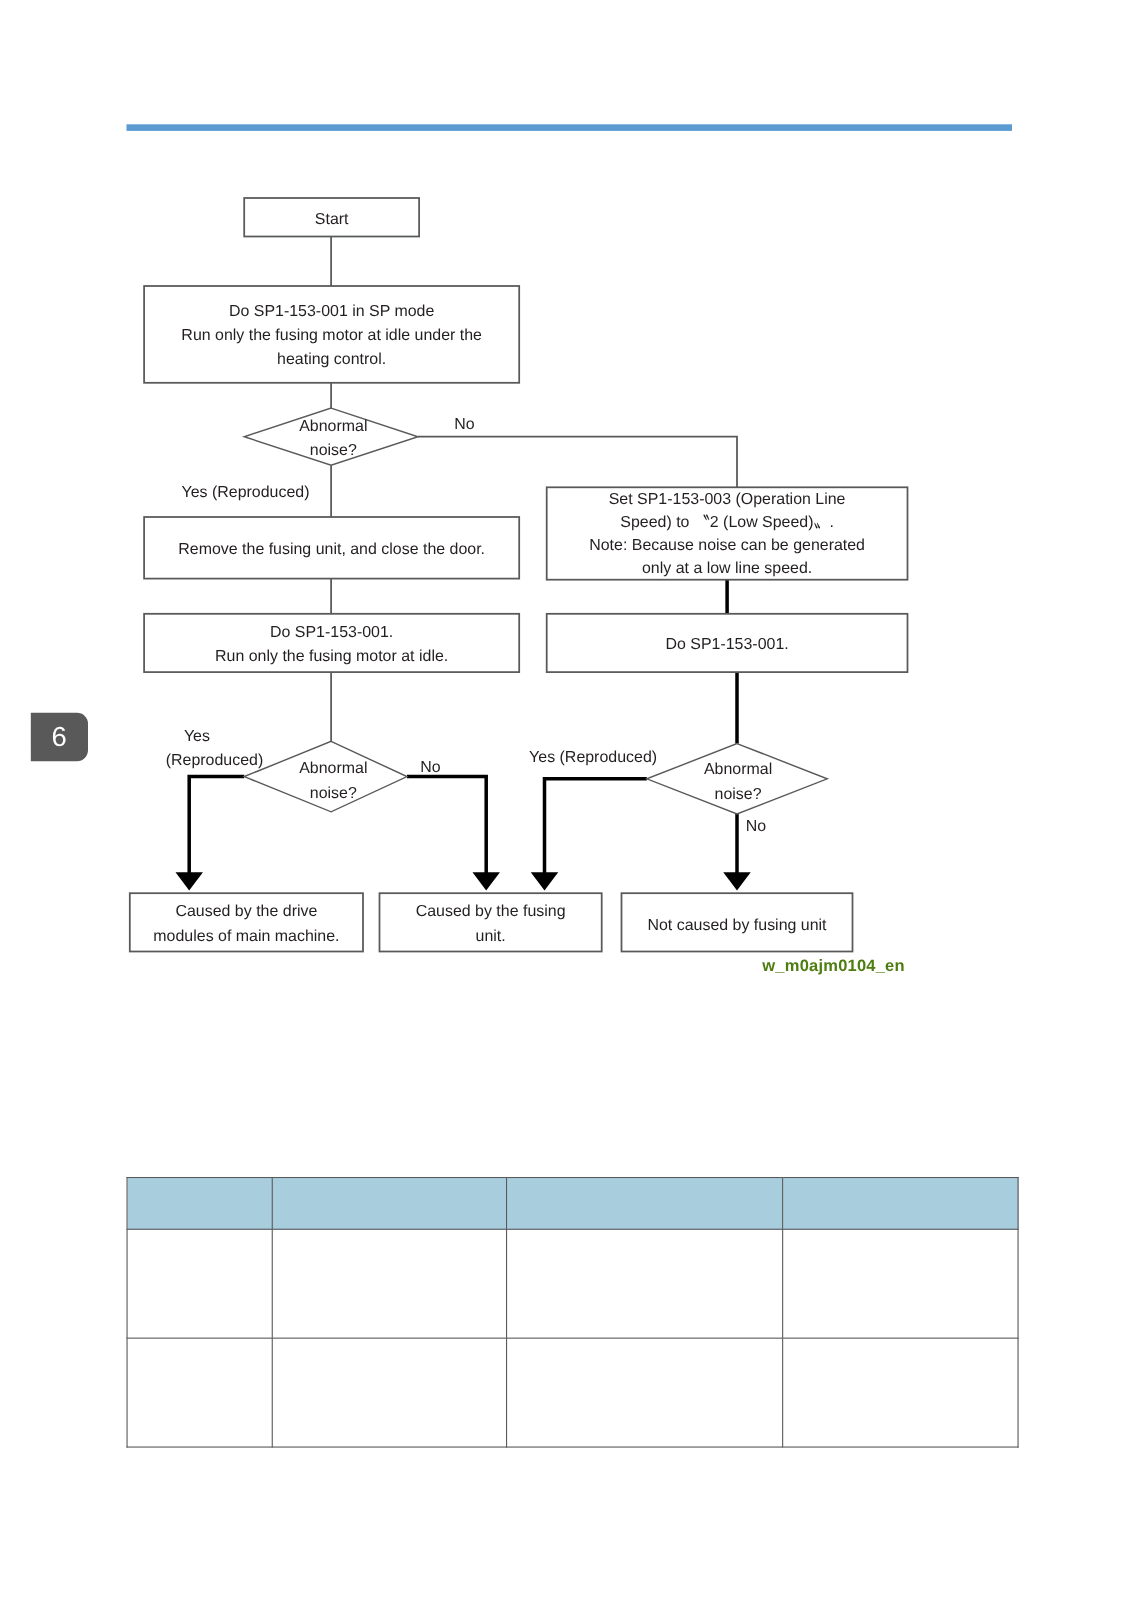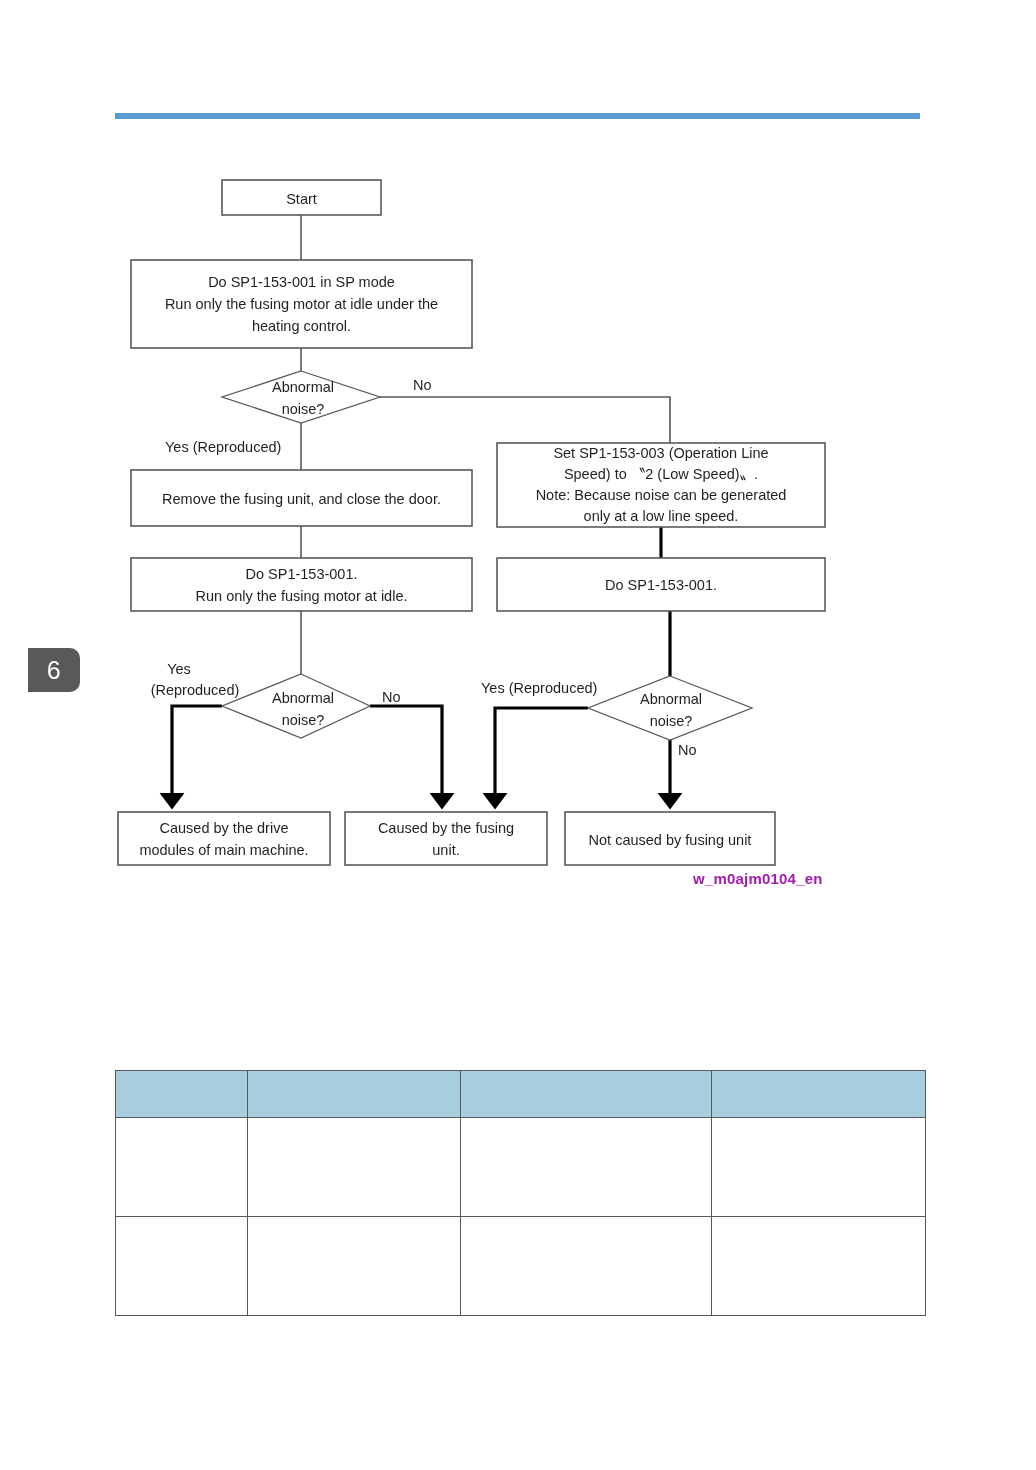--- a/index.html
+++ b/index.html
@@ -74,21 +74,21 @@
   .conn-thick {
     stroke: #000000;
     stroke-width: 3.2;
     fill: none;
   }
   .caption {
     position: absolute;
     font-family: "Liberation Sans", sans-serif;
     font-weight: bold;
     font-size: 15px;
-    color: #a21caf;
+    color: #4d7c0f;
     letter-spacing: 0.2px;
   }
   
   .data-table {
     position: absolute;
     left: 115px;
     top: 1070px;
     width: 806px;
     border-collapse: collapse;
     table-layout: fixed;

